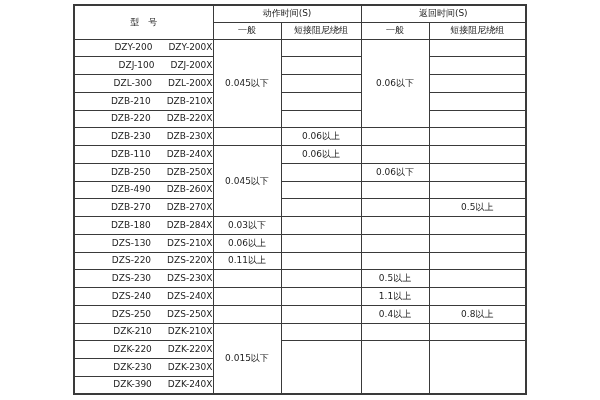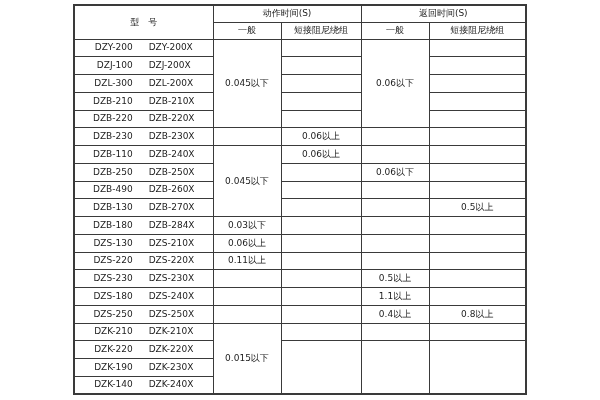--- a/index.html
+++ b/index.html
@@ -38,21 +38,21 @@
   }
   .c-model  { width: 139px; }
   .c-agen   { width: 68px;  }
   .c-ashort { width: 80px;  }
   .c-rgen   { width: 68px;  }
   .c-rshort { width: 97px;  }
   thead tr { height: 17px; }
   tbody tr { height: 17.75px; }
   .model-pair {
     display: flex;
-    justify-content: center;
+    justify-content: flex-end;
     align-items: center;
     gap: 16px;
   }
 </style>
 </head>
 <body>
 
 <div class="page">
   <table class="spec-table">
     <colgroup>
@@ -170,21 +170,21 @@
               <span>DZB-260X</span>
             </div>
           </td>
         <td></td>
         <td></td>
         <td></td>
       </tr>
       <tr>
         <td>
             <div class="model-pair">
-              <span>DZB-130</span>
+              <span>DZB-270</span>
               <span>DZB-270X</span>
             </div>
           </td>
         <td></td>
         <td></td>
         <td>0.5以上</td>
       </tr>
       <tr>
         <td>
             <div class="model-pair">
@@ -229,21 +229,21 @@
             </div>
           </td>
         <td></td>
         <td></td>
         <td>0.5以上</td>
         <td></td>
       </tr>
       <tr>
         <td>
             <div class="model-pair">
-              <span>DZS-180</span>
+              <span>DZS-240</span>
               <span>DZS-240X</span>
             </div>
           </td>
         <td></td>
         <td></td>
         <td>1.1以上</td>
         <td></td>
       </tr>
       <tr>
         <td>
@@ -276,28 +276,28 @@
               <span>DZK-220X</span>
             </div>
           </td>
         <td rowspan="3"></td>
         <td rowspan="3"></td>
         <td rowspan="3"></td>
       </tr>
       <tr>
         <td>
             <div class="model-pair">
-              <span>DZK-190</span>
+              <span>DZK-230</span>
               <span>DZK-230X</span>
             </div>
           </td>
       </tr>
       <tr>
         <td>
             <div class="model-pair">
-              <span>DZK-140</span>
+              <span>DZK-390</span>
               <span>DZK-240X</span>
             </div>
           </td>
       </tr>
     </tbody>
   </table>
 </div>
 
 </body></html>

